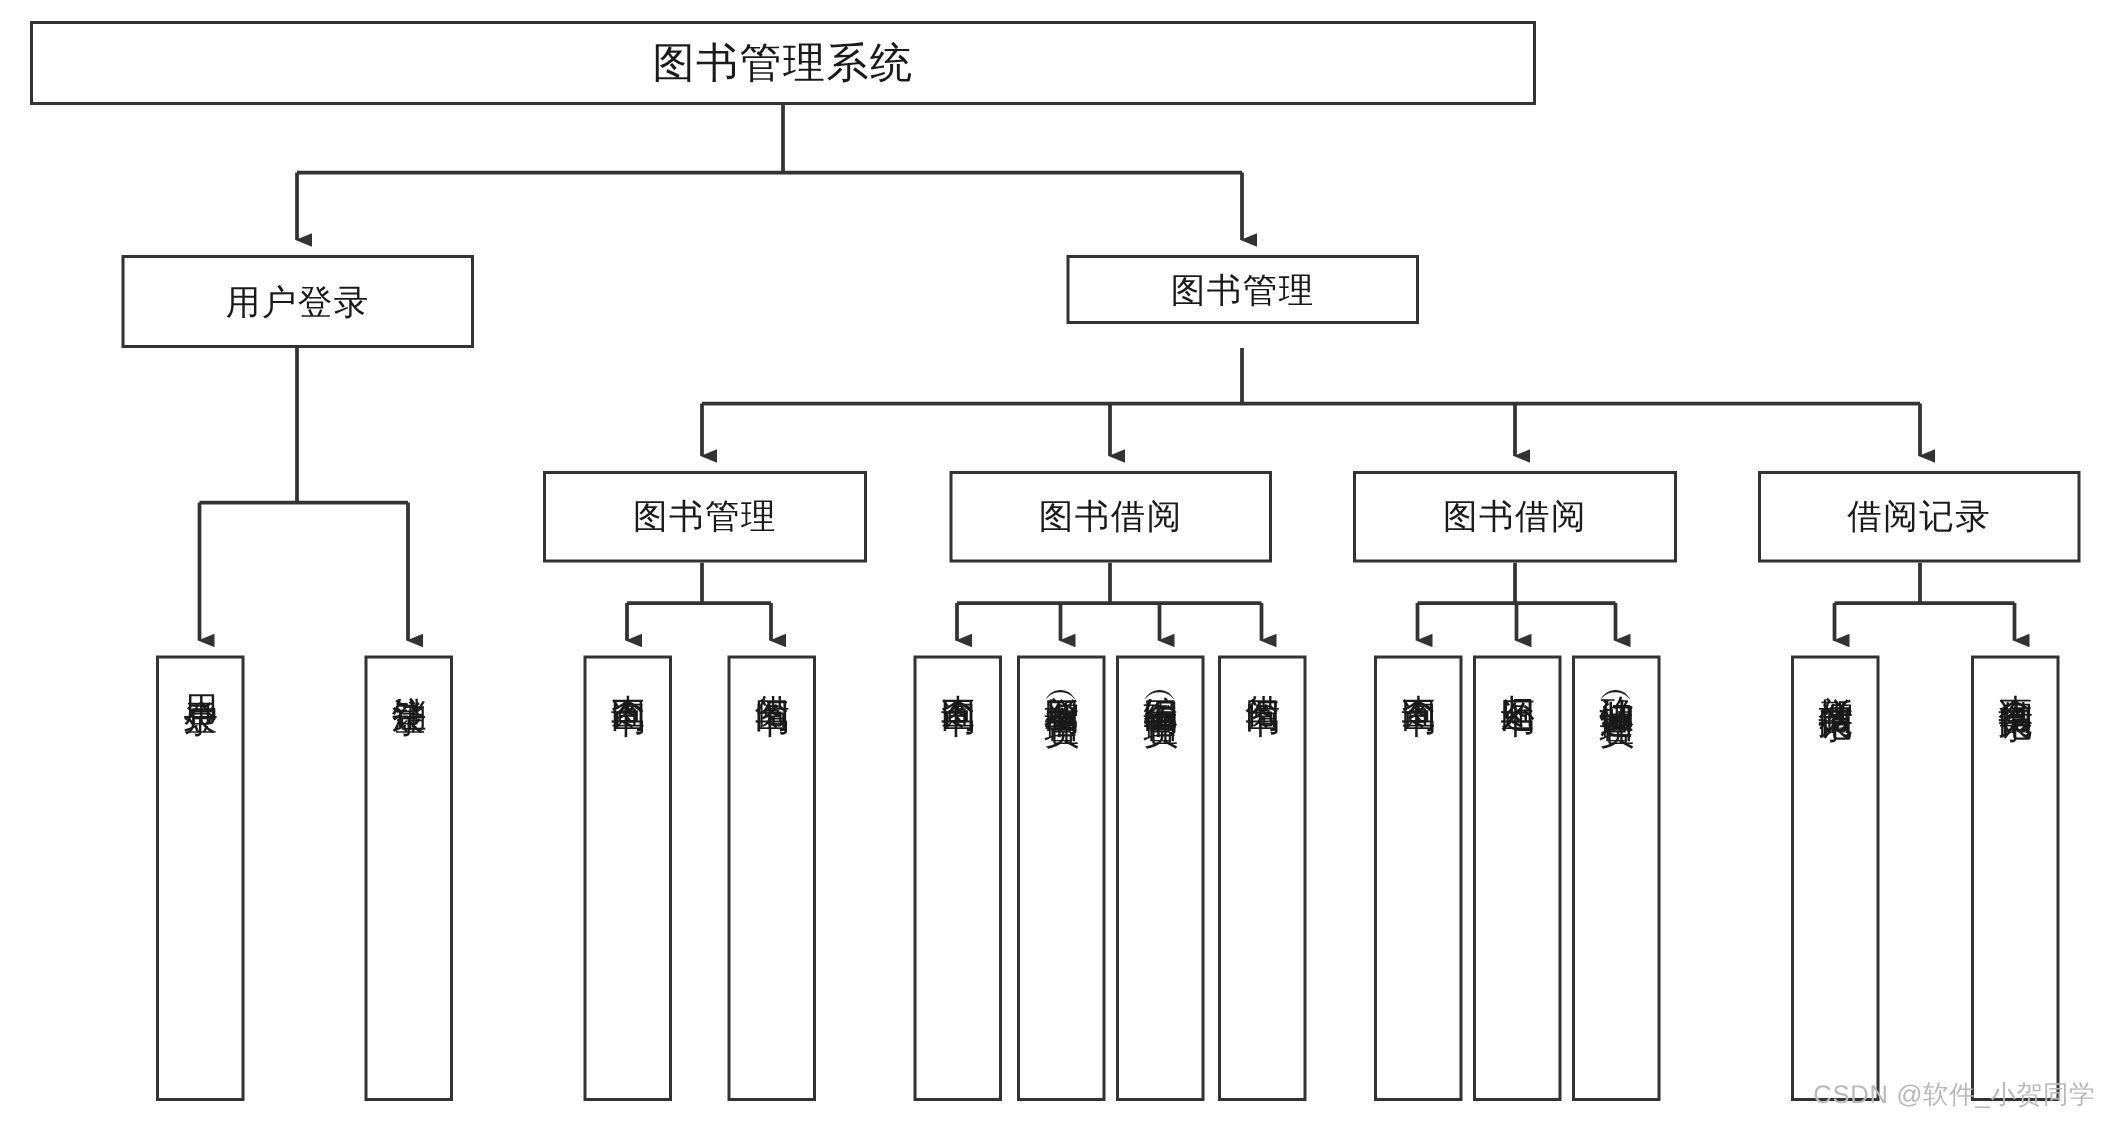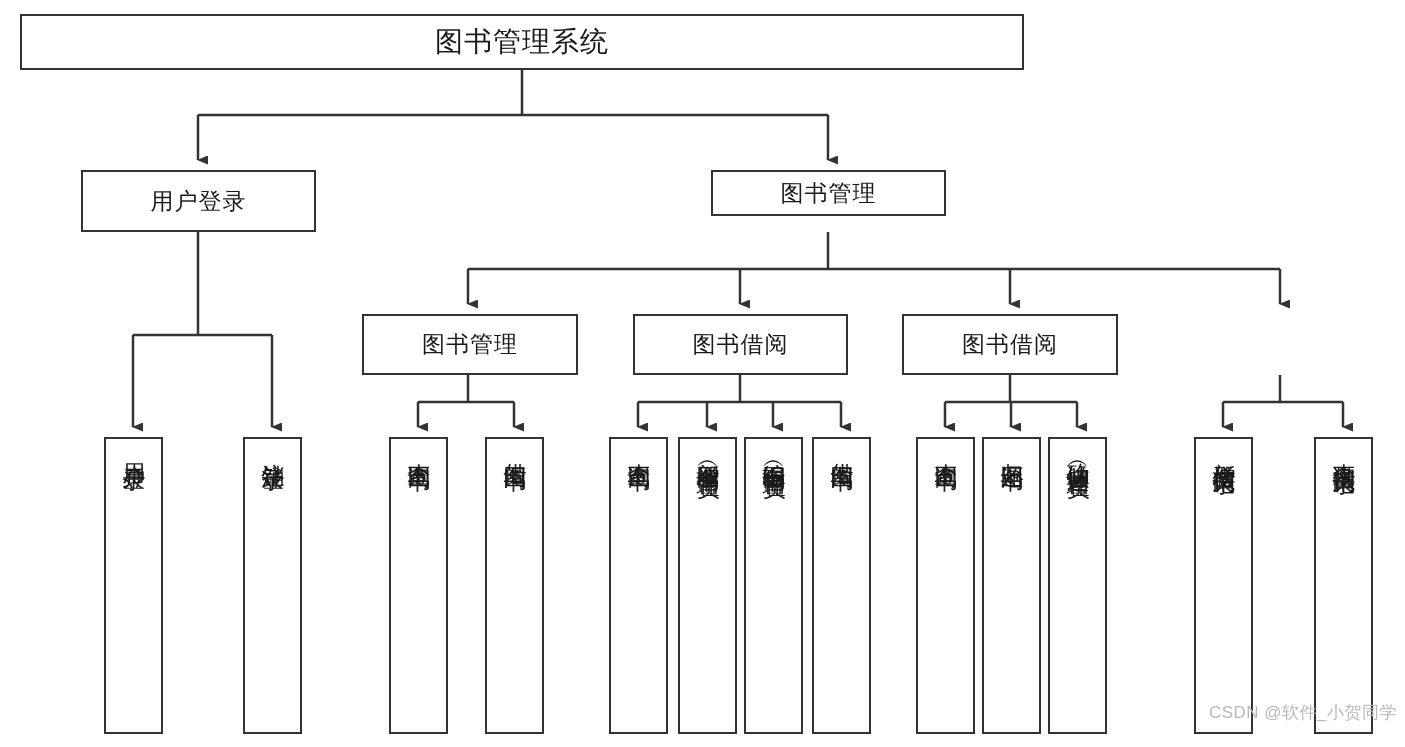--- a/index.html
+++ b/index.html
@@ -56,21 +56,21 @@
   }
   .node .lbl {
     display: block;
   }
   #root-node {
     font-size: 28px;
   }
   .watermark {
     position: absolute;
     right: 8px;
-    bottom: 23px;
+    bottom: 6px;
     font-size: 17px;
     color: #b9b9b9;
     letter-spacing: 0.5px;
     white-space: nowrap;
   }
 </style>
 </head>
 <body>
 
 <div id="canvas">
@@ -138,20 +138,23 @@
 
   <div class="node horiz" style="left:362px; top:314px; width:216px; height:61px;">
     <span class="lbl">图书管理</span>
   </div>
   <div class="node horiz" style="left:633px; top:314px; width:215px; height:61px;">
     <span class="lbl">图书借阅</span>
   </div>
   <div class="node horiz" style="left:902px; top:314px; width:216px; height:61px;">
     <span class="lbl">图书借阅</span>
   </div>
+  <div class="node horiz" style="left:1172px; top:314px; width:215px; height:61px;">
+    <span class="lbl">借阅记录</span>
+  </div>
 
   <div class="node vert" style="left:104px; top:437px; width:59px; height:297px;">
     <span class="lbl">用户登录</span>
   </div>
   <div class="node vert" style="left:243px; top:437px; width:59px; height:297px;">
     <span class="lbl">注销登录</span>
   </div>
 
   <div class="node vert" style="left:389px; top:437px; width:59px; height:297px;">
     <span class="lbl">查询图书</span>

